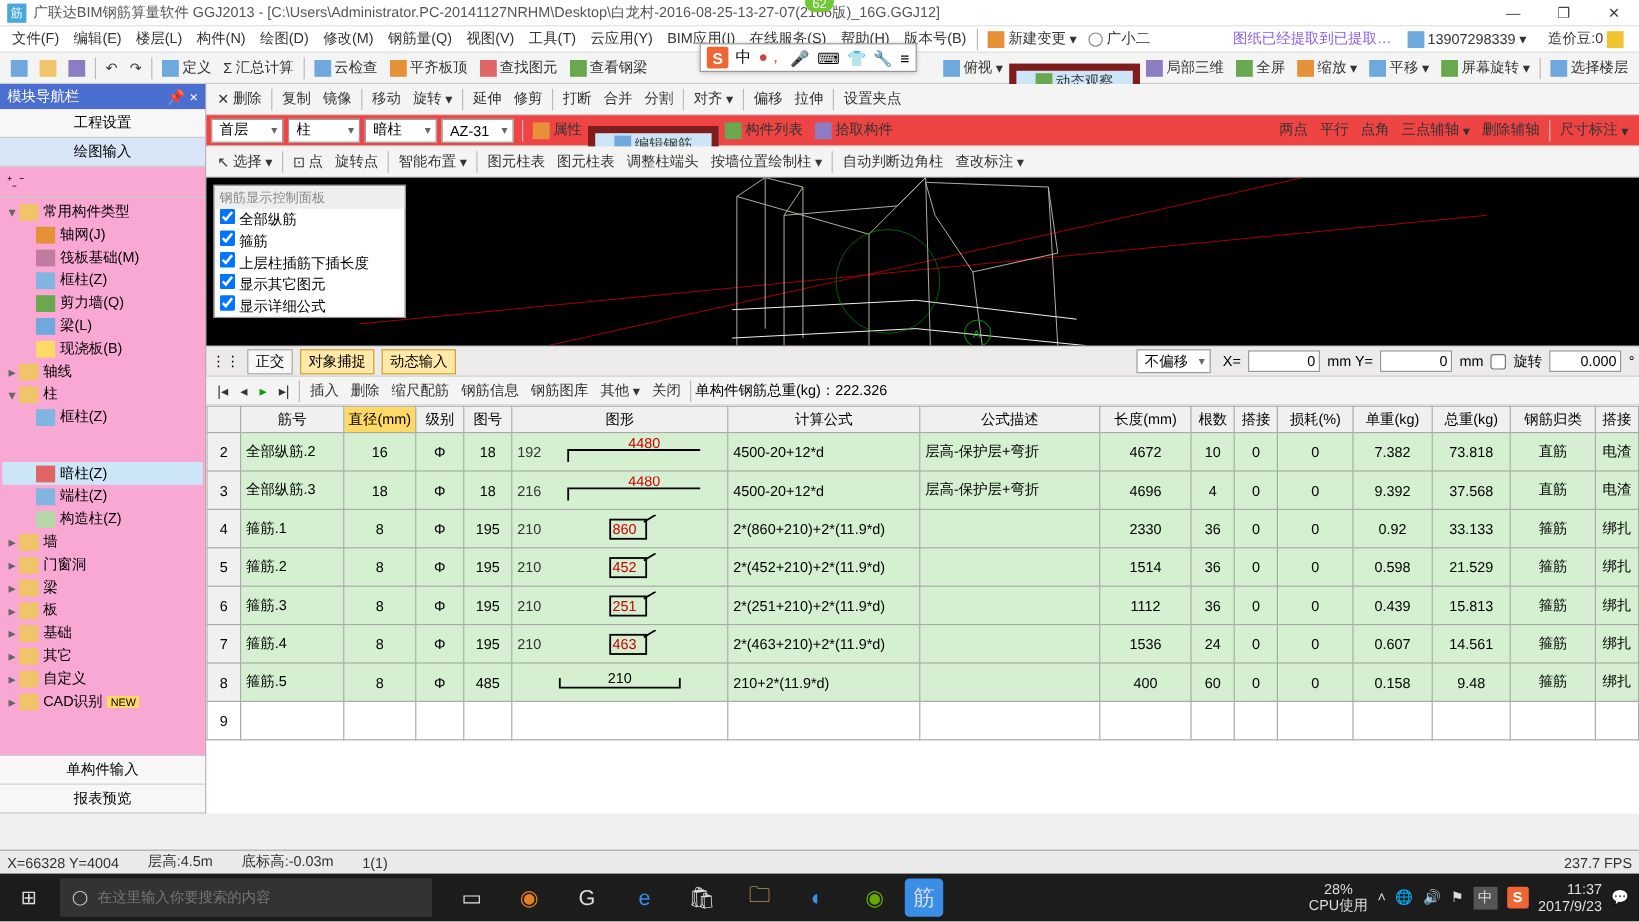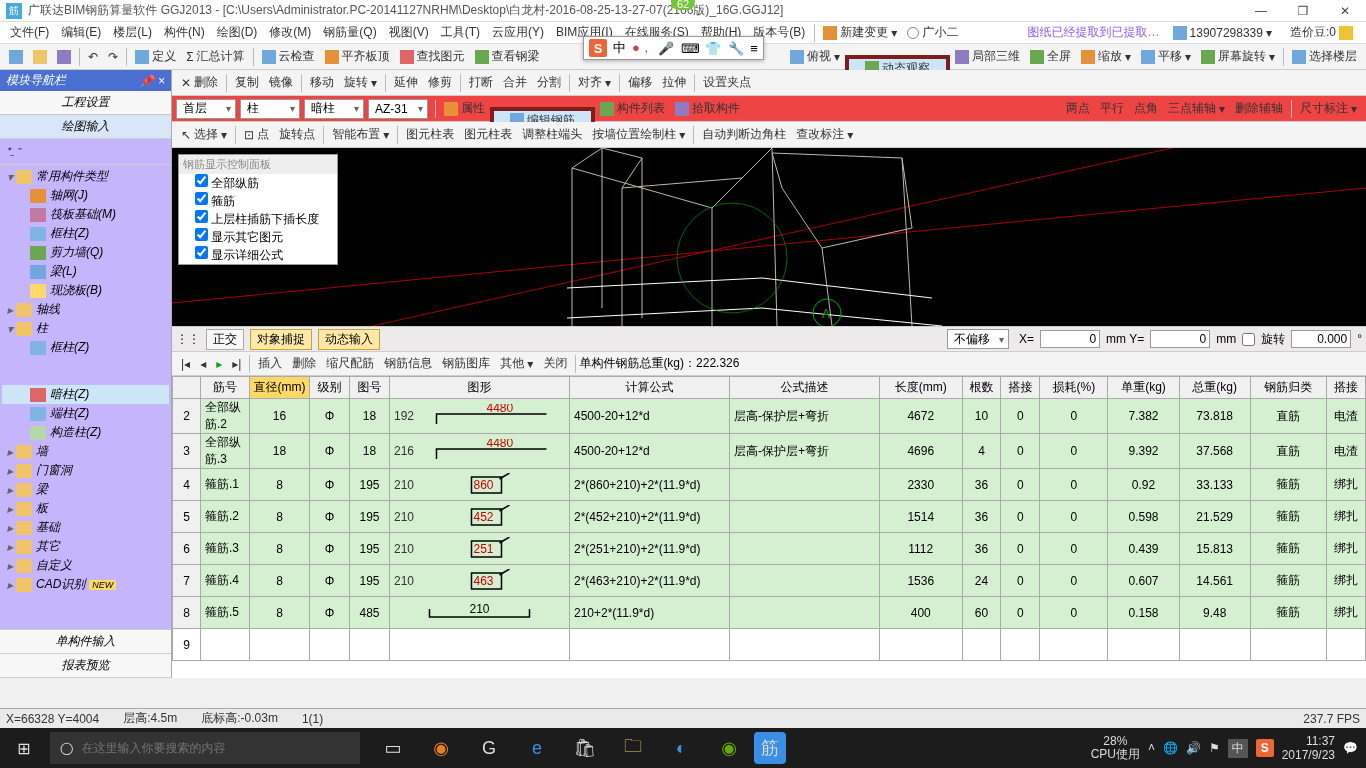--- a/index.html
+++ b/index.html
@@ -12,49 +12,49 @@
 .menu-bar { background: #fff; height: 22px; display: flex; align-items: center; padding: 0 4px; border-bottom: 1px solid #ddd; position: relative; }
 .menu-item { padding: 2px 6px; cursor: pointer; color: #333; }
 .menu-right { position: absolute; right: 8px; display: flex; gap: 8px; align-items: center; }
 .menu-link { color: #8b5cf6; cursor: pointer; }
 .ime-float { position: absolute; left: 583px; top: 36px; background: #fff; border: 1px solid #999; box-shadow: 0 1px 4px rgba(0,0,0,0.3); display: flex; align-items: center; padding: 2px; z-index: 200; height: 24px; }
 .ime-float span { margin: 0 3px; font-size: 13px; }
 .ime-s { width: 18px; height: 18px; background: #e63; color: #fff; display: inline-flex; align-items: center; justify-content: center; border-radius: 2px; font-weight: bold; }
 .toolbar { background: #f4f4f4; height: 26px; display: flex; align-items: center; padding: 0 4px; border-bottom: 1px solid #ccc; }
 .tb-btn { padding: 2px 5px; cursor: pointer; color: #333; display: inline-flex; align-items: center; gap: 3px; }
 .tb-sep { width: 1px; height: 18px; background: #bbb; margin: 0 3px; }
-.tb-btn.active { background: #cde6f7; border: 4px solid #7f1d1d; padding: 1px 16px; margin-top: 23px; }
+.tb-btn.active { background: #cde6f7; border: 6px solid #7f1d1d; padding: 1px 16px; margin-top: 23px; }
 .tb-ico { width: 14px; height: 14px; display: inline-block; background: #6aa84f; }
 .tb-ico.b1 { background: #e69138; }
 .tb-ico.b2 { background: #6fa8dc; }
 .tb-ico.b3 { background: #8e7cc3; }
 .tb-ico.b4 { background: #e06666; }
 .main-row { display: flex; height: 608px; }
-.left-panel { width: 172px; background: #c4b5fd; border-right: 1px solid #aaa; display: flex; flex-direction: column; font-style: italic; }
+.left-panel { width: 172px; background: #f9a8d4; border-right: 1px solid #aaa; display: flex; flex-direction: column; }
 .lp-title { background: #4a6fd1; color: #fff; padding: 2px 6px; display: flex; justify-content: space-between; align-items: center; font-size: 12px; }
 .lp-icons { padding: 4px 6px; border-bottom: 1px solid #ccc; display: flex; gap: 2px; }
 .tree { flex: 1; overflow: auto; padding: 2px 2px; }
 .tree-node { display: flex; align-items: center; padding: 1px 2px; cursor: pointer; white-space: nowrap; }
 .tree-node.selected { background: #cde6f7; margin-top: 28px; }
 .tree-exp { width: 12px; text-align: center; color: #666; }
 .tree-ico { width: 16px; height: 14px; margin-right: 4px; display: inline-block; }
 .tree-ico.folder { background: #f0c469; }
 .tree-ico.item { background: #7fb5e0; }
 .lp-bottom-tabs { border-top: 1px solid #ccc; }
 .lp-bottom-tab { text-align: center; padding: 3px; border-bottom: 1px solid #ccc; background: #f7f7f7; cursor: pointer; }
 .right-area { flex: 1; display: flex; flex-direction: column; position: relative; }
 .view-toolbar { background: #ef4444; padding: 2px 4px; border-bottom: 1px solid #ccc; display: flex; align-items: center; flex-wrap: nowrap; height: 26px; }
 .view-toolbar2 { background: #f4f4f4; padding: 2px 4px; border-bottom: 1px solid #ccc; display: flex; align-items: center; height: 26px; }
 .sel-combo { height: 20px; border: 1px solid #999; background: #fff; padding: 0 18px 0 6px; margin-right: 4px; position: relative; display: inline-flex; align-items: center; min-width: 60px; }
 .sel-combo::after { content: '▾'; position: absolute; right: 4px; color: #666; font-size: 10px; }
 .viewport { flex: 1; background: #000; position: relative; overflow: hidden; }
 .viewport svg { width: 100%; height: 100%; }
 .rebar-panel { position: absolute; left: 6px; top: 6px; width: 160px; background: #fff; border: 1px solid #999; z-index: 50; font-size: 12px; }
 .rebar-panel .hdr { background: #eee; padding: 2px 4px; color: #888; font-size: 11px; }
-.rebar-panel label { display: block; padding: 0px 4px; margin-left: 12px; }
+.rebar-panel label { display: block; padding: 0px 4px; }
 .status-row { background: #eceaea; padding: 2px 4px; display: flex; align-items: center; gap: 6px; border-top: 1px solid #ccc; border-bottom: 1px solid #ccc; height: 26px; }
 .sbtn { padding: 1px 6px; border: 1px solid #aaa; background: #f7f7f7; cursor: pointer; }
 .sbtn.on { background: #ffe9a8; border-color: #d0a030; }
 .num-input { width: 60px; height: 18px; border: 1px solid #999; text-align: right; padding: 0 3px; }
 .table-toolbar { background: #f4f4f4; padding: 2px 4px; border-bottom: 1px solid #ccc; display: flex; align-items: center; height: 24px; }
 .table-wrap { flex: 1; overflow: auto; background: #fff; position: relative; }
 table.data { border-collapse: collapse; width: 100%; }
 table.data th, table.data td { border: 1px solid #aaa; padding: 0; font-size: 12px; height: 32px; text-align: center; vertical-align: middle; }
 table.data th { background: #f0f0f0; height: 22px; font-weight: normal; }
 table.data th.active { background: #ffd966; }
@@ -413,21 +413,21 @@
           <span>调整柱端头</span>
         </span>
       <span class="tb-btn"><span>按墙位置绘制柱</span> ▾</span>
         <span class="tb-sep"></span>
       <span class="tb-btn">
           <span>自动判断边角柱</span>
         </span>
       <span class="tb-btn"><span>查改标注</span> ▾</span>
     </div>
 
-    <div class="viewport" style="height:178px;flex:none">
+    <div class="viewport" style="height:140px;flex:none">
       <div class="rebar-panel">
         <div class="hdr">钢筋显示控制面板</div>
         <label><input type="checkbox" checked="" style=""> <span>全部纵筋</span></label>
         <label><input type="checkbox" checked="" style=""> <span>箍筋</span></label>
         <label><input type="checkbox" checked="" style=""> <span>上层柱插筋下插长度</span></label>
         <label><input type="checkbox" checked="" style=""> <span>显示其它图元</span></label>
         <label><input type="checkbox" checked="" style=""> <span>显示详细公式</span></label>
       </div>
       <svg viewBox="0 0 1194 178">
         <line x1="0" y1="155" x2="1194" y2="40" stroke="#a00" stroke-width="1"></line>
@@ -491,21 +491,21 @@
         </span>
       <span class="tb-sep"></span>
       <span><span>单构件钢筋总重(kg)：</span><span>222.326</span></span>
     </div>
 
     <div class="table-wrap">
       <table class="data">
         <thead>
             <tr id="hdr-row">
               <th style="width: 28px;"></th>
-              <th style="width: 49px;">筋号</th>
+              <th style="width: 86px;">筋号</th>
               <th class="active" style="width: 60px;">直径(mm)</th>
               <th style="width: 40px;">级别</th>
               <th style="width: 40px;">图号</th>
               <th style="width: 180px;">图形</th>
               <th style="width: 160px;">计算公式</th>
               <th style="width: 150px;">公式描述</th>
               <th>长度(mm)</th>
               <th>根数</th>
               <th>搭接</th>
               <th>损耗(%)</th>

